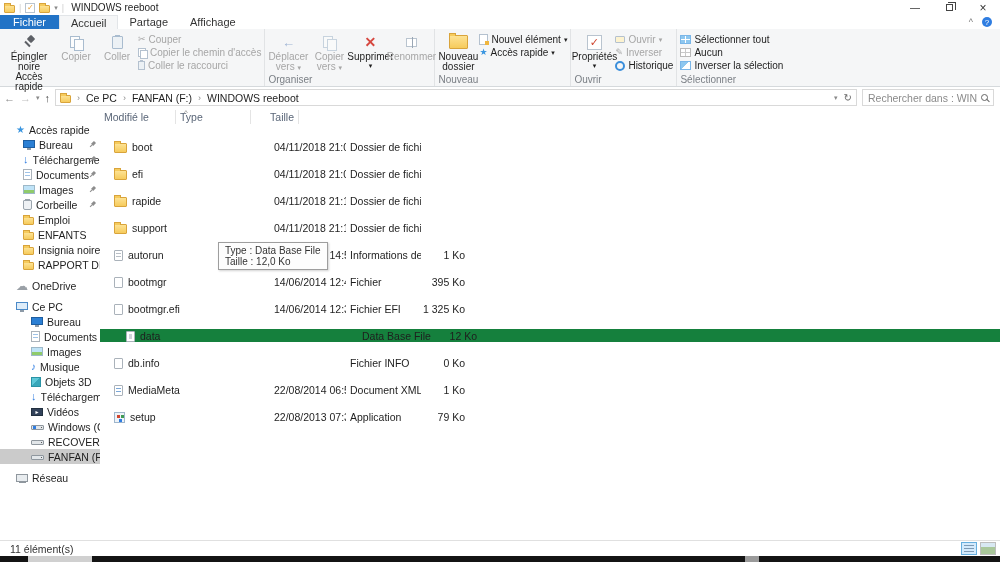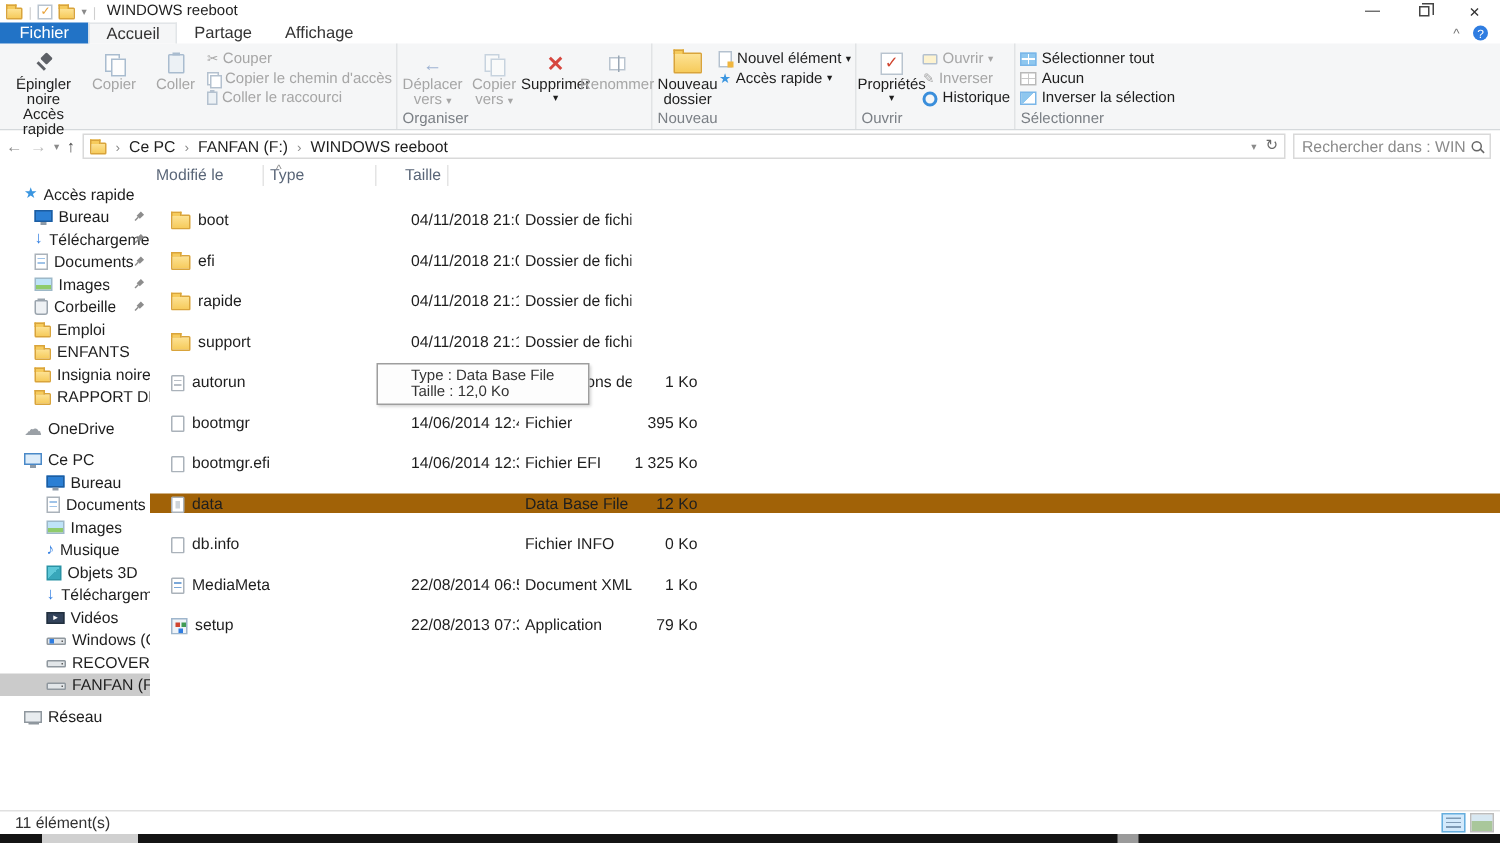--- a/index.html
+++ b/index.html
@@ -126,26 +126,26 @@
   .ic-net { width:12px; height:8px; border:1px solid #8f979e; background:#e8ecef; position:relative; }
   .ic-net::after { content:''; position:absolute; left:2px; bottom:-2px; width:7px; height:1px; background:#8f979e; }
 
   
   .content { flex:1; position:relative; font-size:10.5px; }
   .lhead { height:18px; display:flex; align-items:center; color:#5a6678; position:relative; }
   .hcell { border-right:1px solid #e4e4e4; height:14px; display:flex; align-items:center; padding-left:4px; }
   .h-name { width:170px; padding-left:14px; } .h-date { width:76px; } .h-type { width:75px; } .h-size { width:48px; justify-content:flex-end; padding-right:4px; }
   .sort-caret { position:absolute; left:84px; top:0px; font-size:8px; color:#8a8a8a; }
   .row { height:13px; display:flex; align-items:flex-end;margin-top:14px; }
-  .row-sel { background:#a16207; }
+  .row-sel { background:#15803d;padding-left:12px; }
   .cell { overflow:hidden; white-space:nowrap; }
   .c-name { width:170px; padding-left:14px; display:flex; align-items:center; gap:5px; }
   .c-date { width:76px; padding-left:4px; } .c-type { width:75px; padding-left:4px; }
   .c-size { width:48px; text-align:right; padding-right:4px; }
-  .tooltip { position:absolute; left:118px; top:134px; background:#fdfdfd; border:1px solid #9e9e9e; padding:2px 22px; font-size:10px; line-height:11px; color:#333; z-index:5; box-shadow:1px 1px 2px rgba(0,0,0,.18);margin-left:33px; }
+  .tooltip { position:absolute; left:118px; top:134px; background:#fdfdfd; border:1px solid #9e9e9e; padding:2px 6px; font-size:10px; line-height:11px; color:#333; z-index:5; box-shadow:1px 1px 2px rgba(0,0,0,.18); }
 
   
   .statusbar { height:16px; border-top:1px solid #e0e0e0; display:flex; align-items:center; padding:0 4px 0 10px; font-size:10.5px; color:#333; }
   .sb-views { margin-left:auto; display:flex; gap:3px; align-items:center; }
   .sb-details { width:16px; height:13px; border:1px solid #66aede; background:#d3eafc; padding:2px; }
   .sb-details::before { content:''; display:block; width:100%; height:100%; background:repeating-linear-gradient(to bottom,#7e9ab5 0 1px,transparent 1px 3px); }
   .sb-thumbs { width:16px; height:13px; border:1px solid #bdbdbd; background:linear-gradient(#d8e8f2 40%,#a9c79b 40%); }
 
   
   .taskstrip { height:6px; background:#141414; position:relative; }

